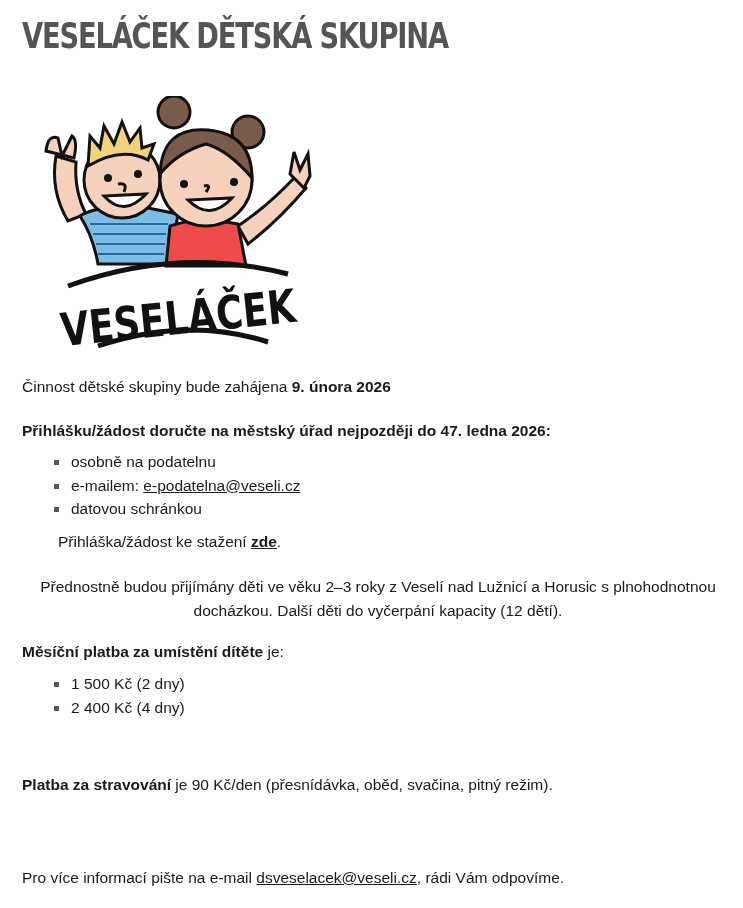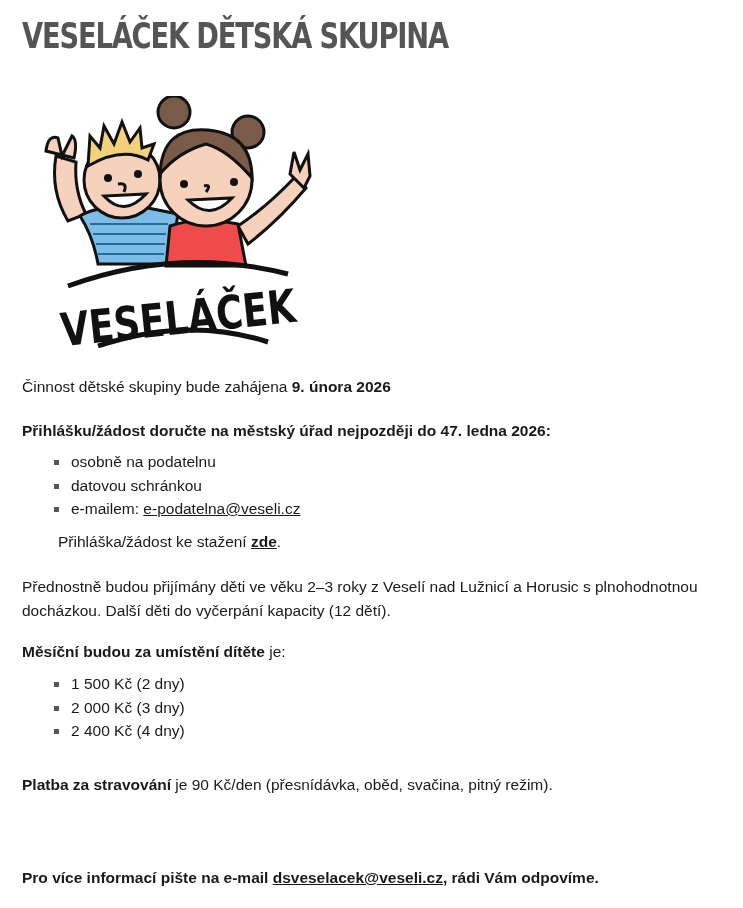--- a/index.html
+++ b/index.html
@@ -3,21 +3,21 @@
   <meta charset="utf-8">
   <style>
     html, body { margin: 0; padding: 0; background: #ffffff; }
     body { width: 743px; height: 908px; overflow: hidden; position: relative;
            font-family: "Liberation Sans", sans-serif; color: #1a1a1a; }
     .title { position: absolute; left: 22px; top: 16px; margin: 0;
              font-family: "DejaVu Sans", sans-serif; font-weight: bold;
              font-size: 35px; letter-spacing: -1.5px; color: #555555;
              transform: scaleX(0.78); transform-origin: left top; white-space: nowrap; }
     .logo { position: absolute; left: 38px; top: 96px; width: 276px; height: 258px; }
-    .p { position: absolute; left: 22px; margin: 0; font-size: 15.5px; line-height: 24px; white-space: nowrap; }
+    .p { position: absolute; left: 22px; margin: 0; font-size: 15.5px; line-height: 24px; white-space: nowrap; text-align: center; }
     .p b { font-weight: bold; }
     .wrap { white-space: normal; width: 712px; }
     a { color: #1a1a1a; text-decoration: underline; }
     ul { position: absolute; left: 49px; margin: 0; padding: 0; list-style: none; }
     li { font-size: 15.5px; line-height: 23.5px; padding-left: 22px; position: relative; white-space: nowrap; }
     li .bullet { position: absolute; left: 5px; top: 10px; width: 5px; height: 5px; background: #555; }
   </style>
 </head>
 <body>
 
@@ -56,31 +56,30 @@
   <path d="M60 250 Q150 220 230 246" stroke="#111" stroke-width="5" fill="none"></path>
   <text x="22" y="238" font-family="DejaVu Sans, sans-serif" font-weight="bold" font-size="46" fill="#111" transform="rotate(-6 140 220)" textLength="236" lengthAdjust="spacingAndGlyphs">VESELÁČEK</text>
 </svg>
 
 <p class="p" style="top:375px;"><span>Činnost dětské skupiny bude zahájena </span><b>9. února 2026</b></p>
 
 <p class="p" style="top:419px;"><b>Přihlášku/žádost doručte na městský úřad nejpozději do 47. ledna 2026:</b></p>
 
 <ul style="top:450px;">
   <li><span class="bullet"></span><span>osobně na podatelnu</span></li>
+  <li><span class="bullet"></span><span>e-mailem: </span><a href="#">e-podatelna@veseli.cz</a></li>
   <li><span class="bullet"></span><span>datovou schránkou</span></li>
-  <li><span class="bullet"></span><span>e-mailem: </span><a href="#">e-podatelna@veseli.cz</a></li>
 </ul>
 
 <p class="p" style="top:530px;margin-left:36px;"><span>Přihláška/žádost ke stažení </span><a href="#"><b>zde</b></a><span>.</span></p>
 
 <p class="p wrap" style="top:575px;">Přednostně budou přijímány děti ve věku 2–3 roky z Veselí nad Lužnicí a Horusic s plnohodnotnou docházkou. Další děti do vyčerpání kapacity (12 dětí).</p>
 
-<p class="p" style="top:640px;"><b>Měsíční budou za umístění dítěte</b><span> je:</span></p>
+<p class="p" style="top:640px;"><b>Měsíční platba za umístění dítěte</b><span> je:</span></p>
 
 <ul style="top:672px;">
   <li><span class="bullet"></span><span>1 500 Kč (2 dny)</span></li>
-  <li><span class="bullet"></span><span>2 000 Kč (3 dny)</span></li>
   <li><span class="bullet"></span><span>2 400 Kč (4 dny)</span></li>
 </ul>
 
 <p class="p" style="top:773px;"><b>Platba za stravování</b><span> je 90 Kč/den (přesnídávka, oběd, svačina, pitný režim).</span></p>
 
-<p class="p" style="top:866px;font-weight:bold;"><span>Pro více informací pište na e-mail </span><a href="#">dsveselacek@veseli.cz</a><span>, rádi Vám odpovíme.</span></p>
+<p class="p" style="top:866px;"><span>Pro více informací pište na e-mail </span><a href="#">dsveselacek@veseli.cz</a><span>, rádi Vám odpovíme.</span></p>
 
 </body></html>

